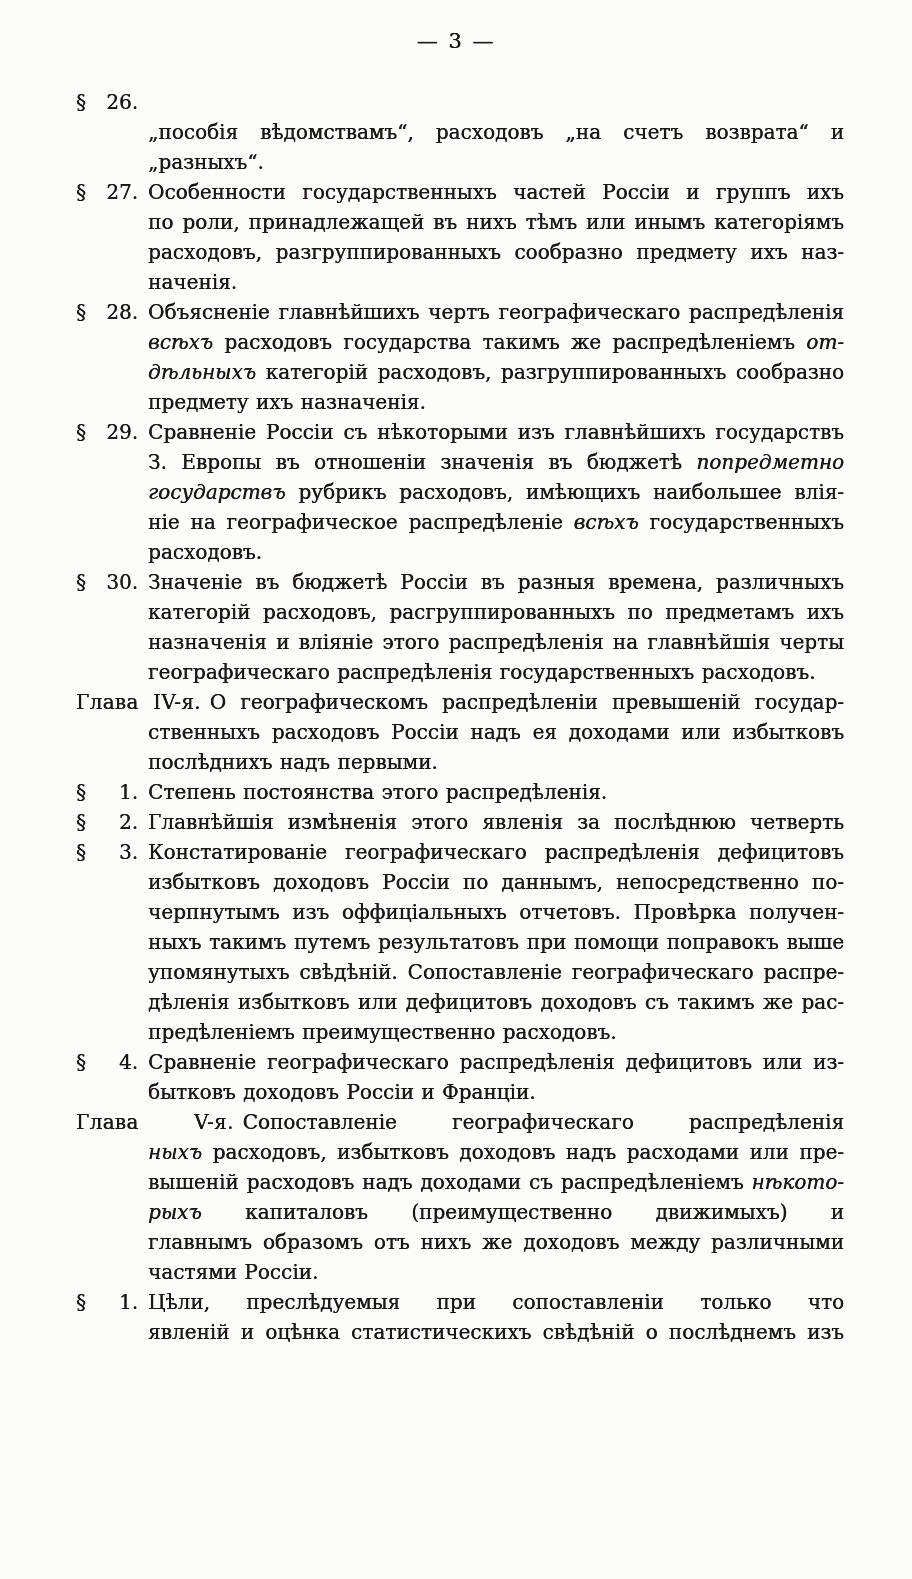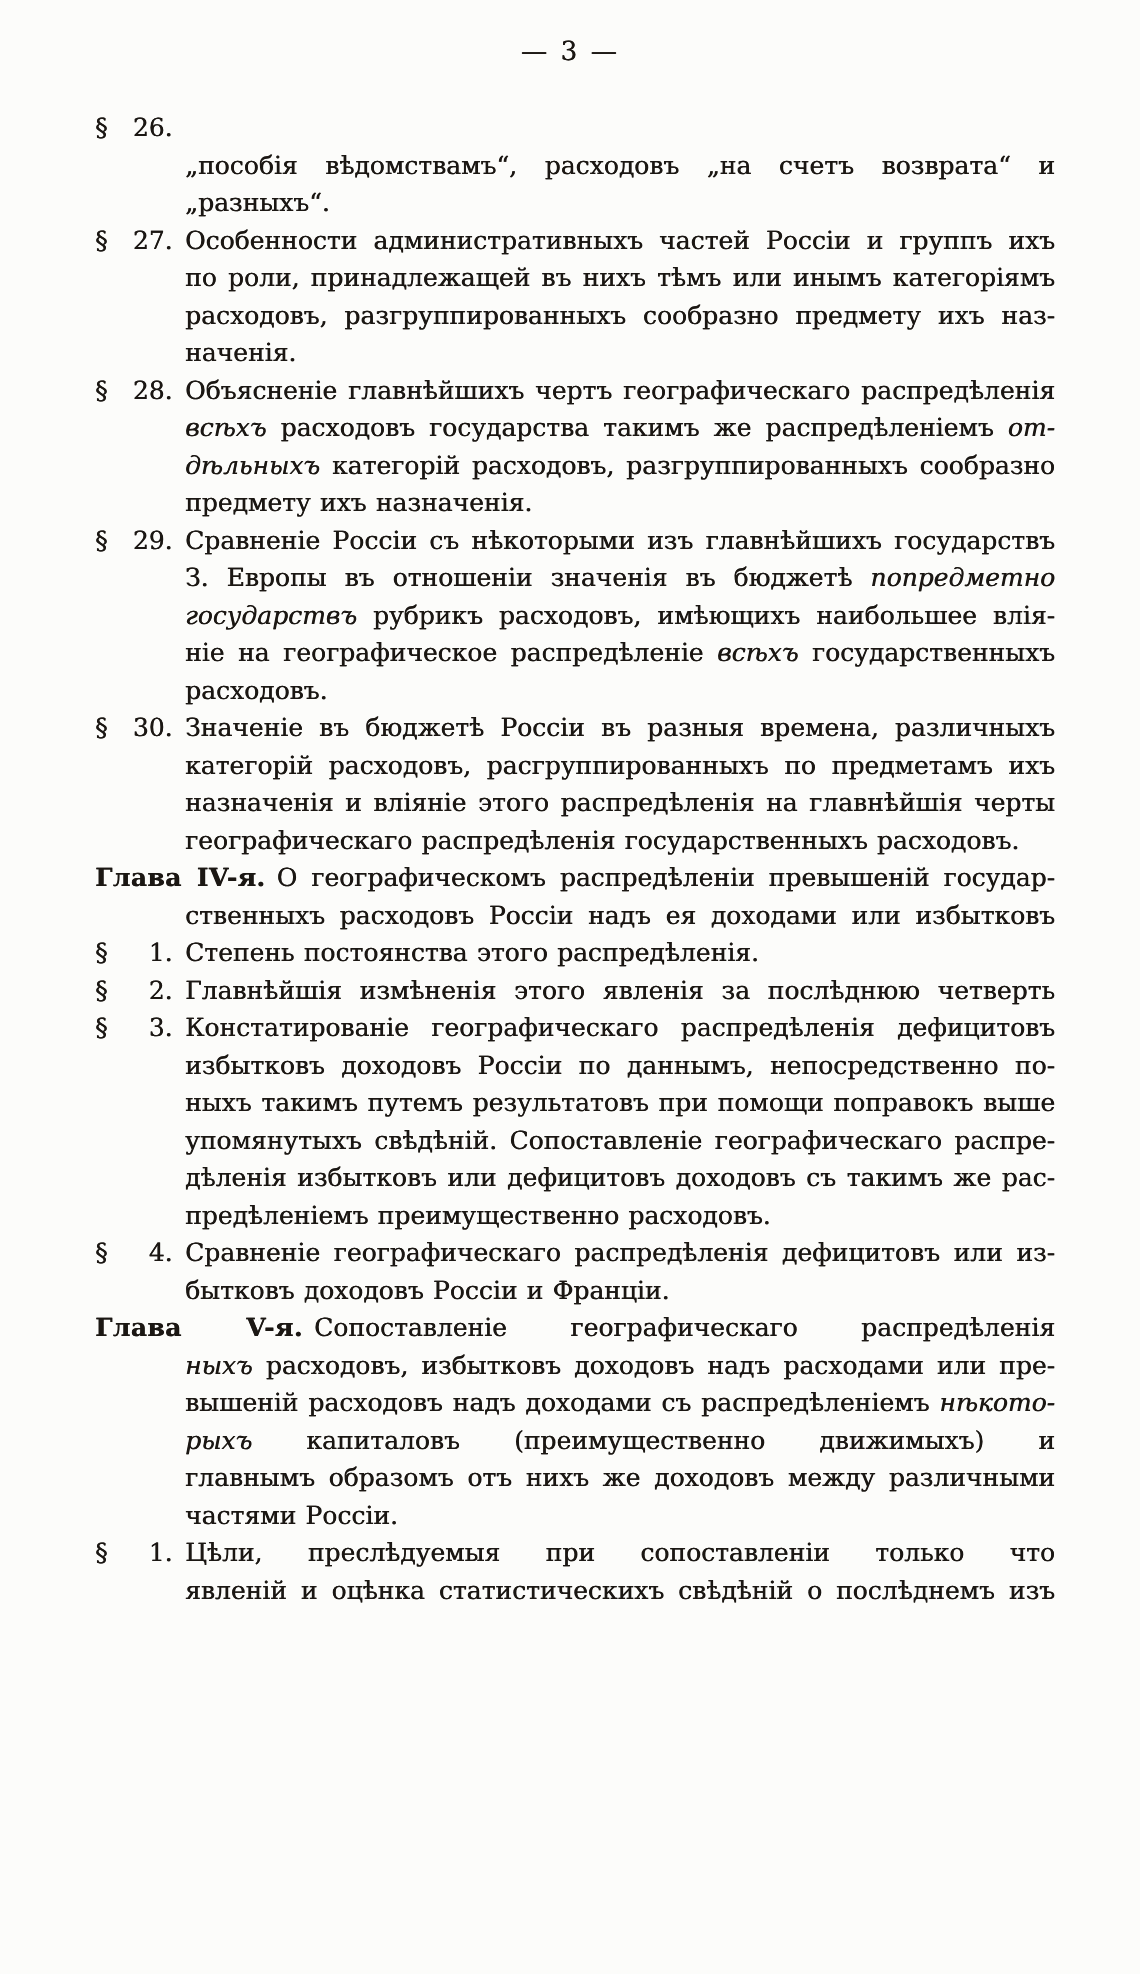--- a/index.html
+++ b/index.html
@@ -45,21 +45,21 @@
     -moz-text-align-last:left;
   }
   .line.cont{padding-left:72px;}
   .sec-label{
     display:inline-flex;
     justify-content:space-between;
     width:62px;
     margin-right:10px;
   }
   .chap-label{
-    font-weight:bold;
+    font-weight:normal;
     margin-right:9px;
     letter-spacing:0.3px;
   }
   i{}
 </style>
 </head>
 <body>
 
 <div class="page">
   <div class="pageno">— 3 —</div>
@@ -69,21 +69,21 @@
             <span>§</span>
             <span>26.</span>
           </span></div>
         <div class="line cont"><span>„пособія вѣдомствамъ“, расходовъ „на счетъ возврата“ и</span></div>
         <div class="line cont last"><span>„разныхъ“.</span></div>
       </div>
       <div class="entry">
         <div class="line first"><span class="sec-label">
             <span>§</span>
             <span>27.</span>
-          </span><span>Особенности административныхъ частей Россіи и группъ ихъ</span></div>
+          </span><span>Особенности государственныхъ частей Россіи и группъ ихъ</span></div>
         <div class="line cont"><span>по роли, принадлежащей въ нихъ тѣмъ или инымъ категоріямъ</span></div>
         <div class="line cont"><span>расходовъ, разгруппированныхъ сообразно предмету ихъ наз-</span></div>
         <div class="line cont last"><span>наченія.</span></div>
       </div>
       <div class="entry">
         <div class="line first"><span class="sec-label">
             <span>§</span>
             <span>28.</span>
           </span><span>Объясненіе главнѣйшихъ чертъ географическаго распредѣленія</span></div>
         <div class="line cont"><i>всѣхъ</i><span> расходовъ государства такимъ же распредѣленіемъ </span><i>от-</i></div>
@@ -105,39 +105,41 @@
             <span>§</span>
             <span>30.</span>
           </span><span>Значеніе въ бюджетѣ Россіи въ разныя времена, различныхъ</span></div>
         <div class="line cont"><span>категорій расходовъ, расгруппированныхъ по предметамъ ихъ</span></div>
         <div class="line cont"><span>назначенія и вліяніе этого распредѣленія на главнѣйшія черты</span></div>
         <div class="line cont last"><span>географическаго распредѣленія государственныхъ расходовъ.</span></div>
       </div>
       <div class="entry">
         <div class="line first"><span class="chap-label">Глава IV-я.</span><span>О географическомъ распредѣленіи превышеній государ-</span></div>
         <div class="line cont"><span>ственныхъ расходовъ Россіи надъ ея доходами или избытковъ</span></div>
+        <div class="line cont last"><span>послѣднихъ надъ первыми.</span></div>
       </div>
       <div class="entry">
         <div class="line first last"><span class="sec-label">
             <span>§</span>
             <span>1.</span>
           </span><span>Степень постоянства этого распредѣленія.</span></div>
       </div>
       <div class="entry">
         <div class="line first last"><span class="sec-label">
             <span>§</span>
             <span>2.</span>
           </span><span>Главнѣйшія измѣненія этого явленія за послѣднюю четверть вѣка.</span></div>
       </div>
       <div class="entry">
         <div class="line first"><span class="sec-label">
             <span>§</span>
             <span>3.</span>
           </span><span>Констатированіе географическаго распредѣленія дефицитовъ или</span></div>
         <div class="line cont"><span>избытковъ доходовъ Россіи по даннымъ, непосредственно по-</span></div>
+        <div class="line cont"><span>черпнутымъ изъ оффиціальныхъ отчетовъ. Провѣрка получен-</span></div>
         <div class="line cont"><span>ныхъ такимъ путемъ результатовъ при помощи поправокъ выше</span></div>
         <div class="line cont"><span>упомянутыхъ свѣдѣній. Сопоставленіе географическаго распре-</span></div>
         <div class="line cont"><span>дѣленія избытковъ или дефицитовъ доходовъ съ такимъ же рас-</span></div>
         <div class="line cont last"><span>предѣленіемъ преимущественно расходовъ.</span></div>
       </div>
       <div class="entry">
         <div class="line first"><span class="sec-label">
             <span>§</span>
             <span>4.</span>
           </span><span>Сравненіе географическаго распредѣленія дефицитовъ или из-</span></div>

